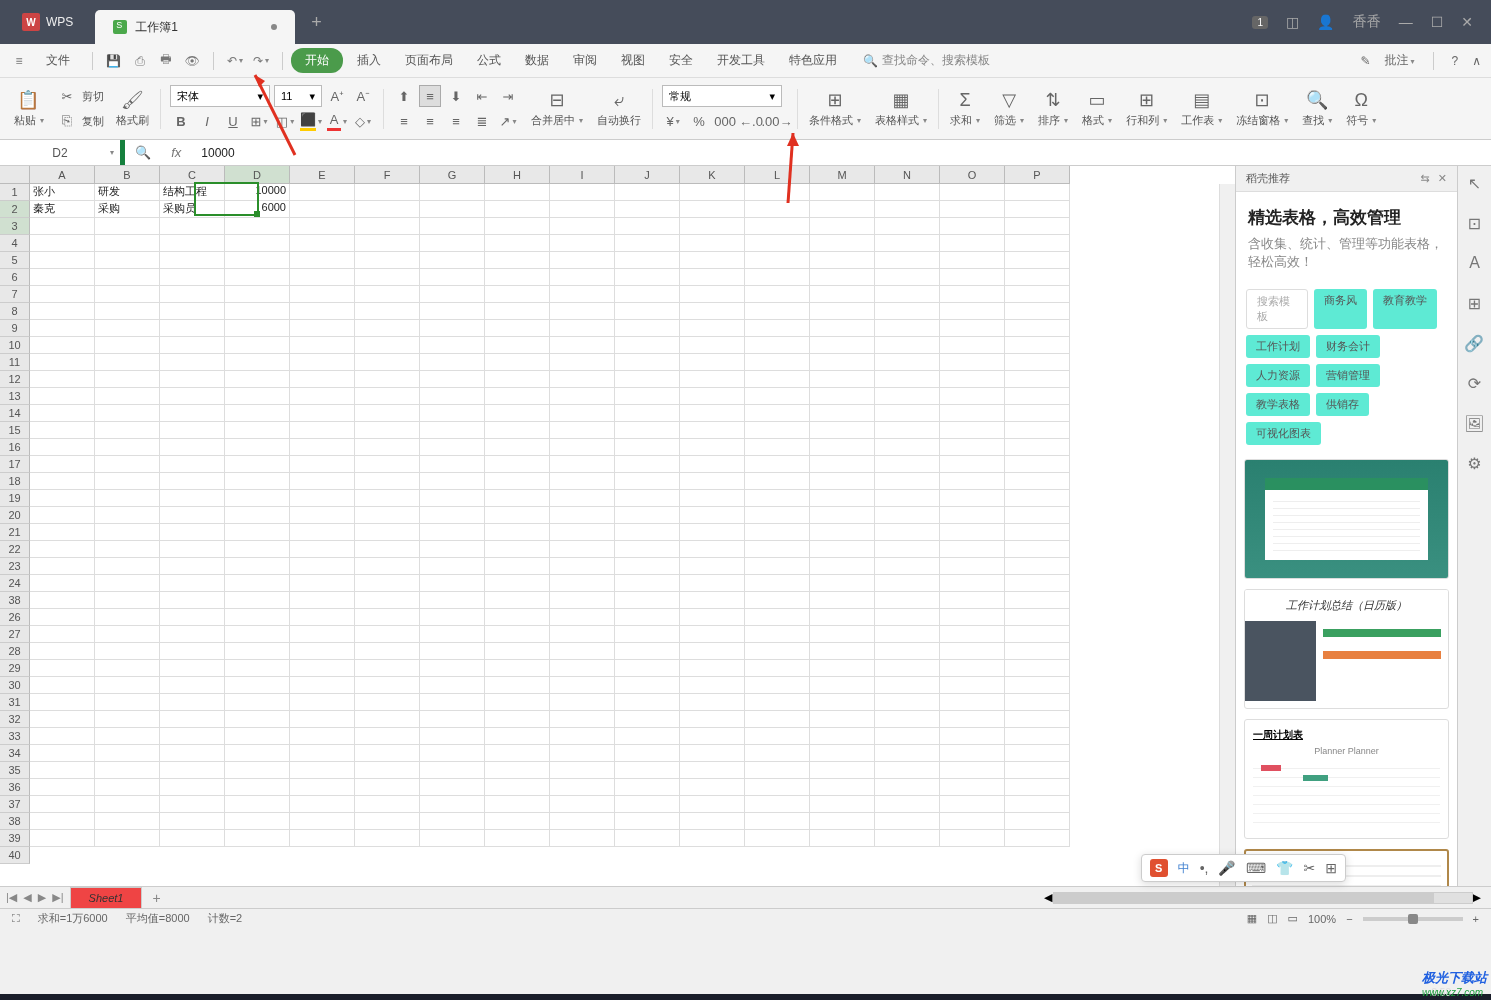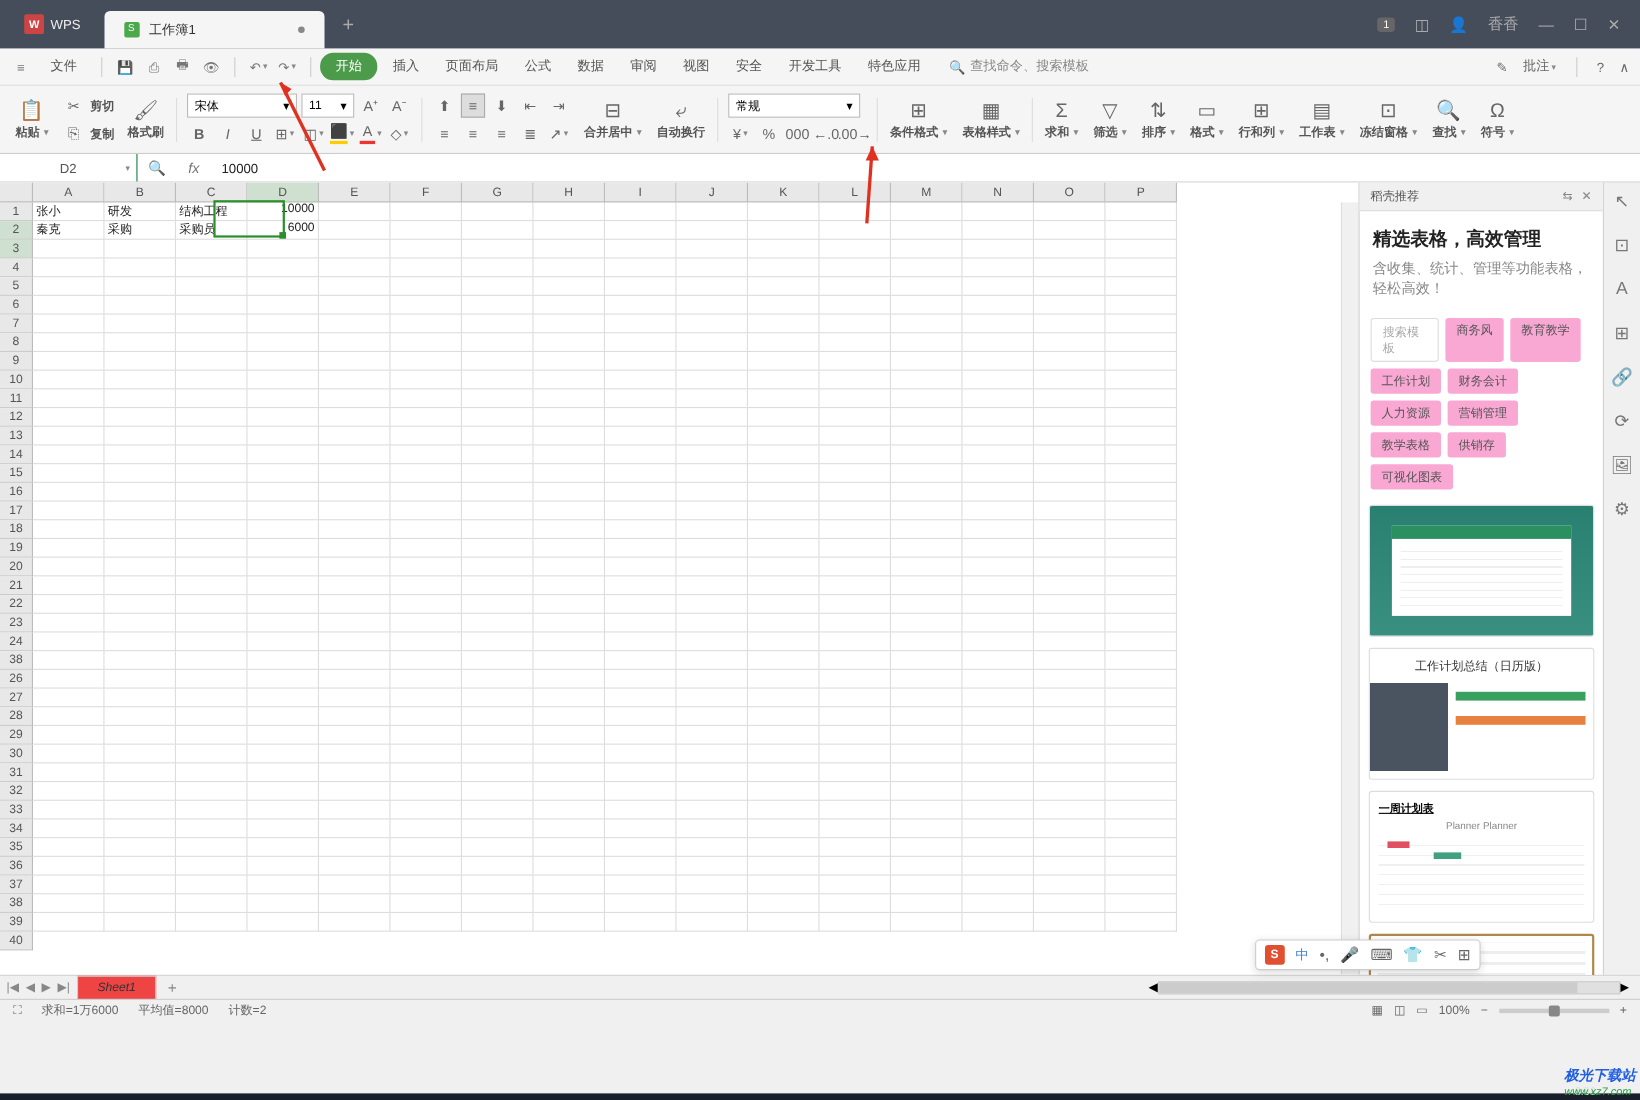--- a/index.html
+++ b/index.html
@@ -25,35 +25,35 @@
 .mb-sep { width: 1px; height: 18px; background: #ccc; margin: 0 4px; }
 .file-group { display: flex; align-items: center; gap: 8px; }
 .search-box { margin-left: 12px; display: flex; align-items: center; gap: 4px; color: #888; font-size: 12px; }
 .menu-right { margin-left: auto; display: flex; align-items: center; gap: 14px; color: #666; }
 
 
 .ribbon { height: 62px; background: #f5f5f5; border-bottom: 1px solid #ccc; display: flex; align-items: center; padding: 0 8px; gap: 2px; }
 .rib-group { display: flex; flex-direction: column; align-items: center; justify-content: center; height: 100%; padding: 0 6px; gap: 2px; }
 .rib-double { display: flex; flex-direction: column; gap: 3px; padding: 0 4px; }
 .rib-big-icon { font-size: 18px; color: #666; }
-.rib-label { font-size: 11px; color: #555; display: flex; align-items: center; gap: 2px; font-weight: bold; }
+.rib-label { font-size: 11px; color: #555; display: flex; align-items: center; gap: 2px; }
 .rib-sep { width: 1px; height: 40px; background: #ddd; margin: 0 3px; }
 .rib-row { display: flex; align-items: center; gap: 4px; }
 .rib-small-icon { width: 22px; height: 22px; display: inline-flex; align-items: center; justify-content: center; color: #666; border: 1px solid transparent; font-size: 13px; }
 .dd-arrow::after { content: "▾"; font-size: 8px; color: #888; margin-left: 2px; }
 .font-select { width: 100px; height: 22px; border: 1px solid #bbb; background: #fff; padding: 0 6px; font-size: 11px; display: flex; align-items: center; justify-content: space-between; }
 .size-select { width: 48px; height: 22px; border: 1px solid #bbb; background: #fff; padding: 0 6px; font-size: 11px; display: flex; align-items: center; justify-content: space-between; }
 .num-select { width: 120px; height: 22px; border: 1px solid #bbb; background: #fff; padding: 0 6px; font-size: 11px; display: flex; align-items: center; justify-content: space-between; }
 .underline-color { border-bottom: 3px solid #e33; padding-bottom: 1px; width: 16px; display: inline-flex; justify-content: center; }
 .fill-color { border-bottom: 3px solid #fc0; padding-bottom: 1px; width: 16px; display: inline-flex; justify-content: center; }
 .align-active { background: #ddd; border: 1px solid #aaa; }
 
 
 .formula-bar { height: 26px; background: #fff; border-bottom: 1px solid #ccc; display: flex; align-items: center; }
-.name-box { width: 125px; height: 100%; border-right: 1px solid #15803d; display: flex; align-items: center; justify-content: center; color: #555; font-size: 12px; position: relative; }
+.name-box { width: 125px; height: 100%; border-right: 5px solid #15803d; display: flex; align-items: center; justify-content: center; color: #555; font-size: 12px; position: relative; }
 .name-box::after { content: "▾"; position: absolute; right: 6px; font-size: 8px; color: #888; }
 .fb-icon { padding: 0 10px; color: #777; font-size: 13px; }
 .fb-input { flex: 1; padding: 0 10px; font-size: 12px; color: #222; }
 
 
 .main { display: flex; height: 720px; }
 .grid-wrap { flex: 1; position: relative; overflow: hidden; background: #fff; }
 .grid-corner { position: absolute; left: 0; top: 0; width: 30px; height: 18px; background: #e8e8e8; border-right: 1px solid #bbb; border-bottom: 1px solid #bbb; z-index: 3; }
 .col-headers { position: absolute; left: 30px; top: 0; right: 0; height: 18px; display: flex; z-index: 2; }
 .col-h { width: 65px; height: 18px; background: #e8e8e8; border-right: 1px solid #bbb; border-bottom: 1px solid #bbb; display: flex; align-items: center; justify-content: center; color: #555; font-size: 11px; }
@@ -69,28 +69,28 @@
 .sel-handle { position: absolute; bottom: -3px; right: -3px; width: 6px; height: 6px; background: #2a8e2a; }
 .scroll-v { position: absolute; right: 0; top: 18px; bottom: 0; width: 16px; background: #f0f0f0; border-left: 1px solid #ddd; }
 
 
 .sidepanel { width: 222px; background: #fff; border-left: 1px solid #ccc; position: relative; display: flex; flex-direction: column; }
 .sp-header { height: 26px; background: #f0f0f0; border-bottom: 1px solid #ddd; display: flex; align-items: center; padding: 0 10px; color: #555; font-size: 11px; }
 .sp-hdr-right { margin-left: auto; display: flex; gap: 8px; color: #888; }
 .sp-title { padding: 14px 12px 6px; font-size: 17px; font-weight: bold; color: #222; }
 .sp-subtitle { padding: 0 12px 12px; font-size: 13px; color: #888; }
 .sp-tags { padding: 6px 10px; display: flex; flex-wrap: wrap; gap: 6px; }
-.sp-tag { padding: 4px 10px; font-size: 11px; color: #555; background: #f9a8d4; border-radius: 3px; cursor: pointer; }
+.sp-tag { padding: 4px 10px; font-size: 11px; color: #555; background: #5eead4; border-radius: 3px; cursor: pointer; }
 .sp-tag.search { background: #fff; border: 1px solid #ddd; color: #aaa; width: 62px; }
 .sp-templates { flex: 1; padding: 8px; overflow-y: auto; }
 .sp-tpl { width: 100%; height: 120px; background: #fff; border: 1px solid #ddd; margin-bottom: 10px; border-radius: 3px; overflow: hidden; }
 .tpl1 { background: linear-gradient(#2a8070, #3a9080); display: flex; align-items: center; justify-content: center; }
 .tpl1-inner { width: 80%; height: 70%; background: #fff; border-top: 12px solid #2a9060; position: relative; }
 .tpl1-inner::before { content: ""; position: absolute; left: 5%; right: 5%; top: 5px; bottom: 5px; background: repeating-linear-gradient(#fff, #fff 6px, #eee 6px, #eee 7px); }
-.tpl2-title { text-align: center; font-size: 11px; padding: 8px 0; color: #333; background: #fff; }
+.tpl2-title { text-align: center; font-size: 11px; padding: 8px 0; color: #333; background: #fff; font-style: italic; }
 .tpl2-body { display: flex; height: 80px; }
 .tpl2-left { width: 35%; background: #4a5460; }
 .tpl2-right { flex: 1; background: #fff; position: relative; }
 .tpl2-right::before { content: ""; position: absolute; left: 5%; right: 5%; top: 8px; height: 8px; background: #3aa060; }
 .tpl2-right::after { content: ""; position: absolute; left: 5%; right: 5%; top: 30px; height: 8px; background: #e88040; }
 .tpl3 { padding: 8px; }
 .tpl3-title { font-size: 10px; font-weight: bold; margin-bottom: 4px; text-decoration: underline; }
 .tpl3-sub { font-size: 9px; color: #888; text-align: center; }
 .tpl3-grid { height: 70px; background: repeating-linear-gradient(#fff, #fff 8px, #f0f0f0 8px, #f0f0f0 9px); position: relative; margin-top: 4px; }
 .tpl3-grid::before { content: ""; position: absolute; left: 8px; top: 5px; width: 20px; height: 6px; background: #e05060; }

